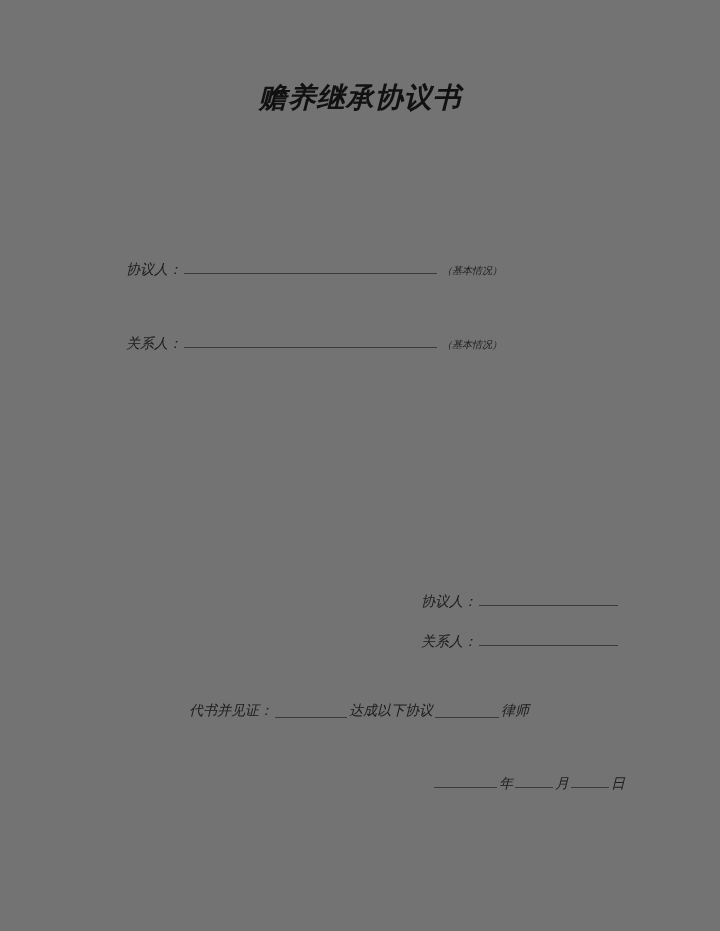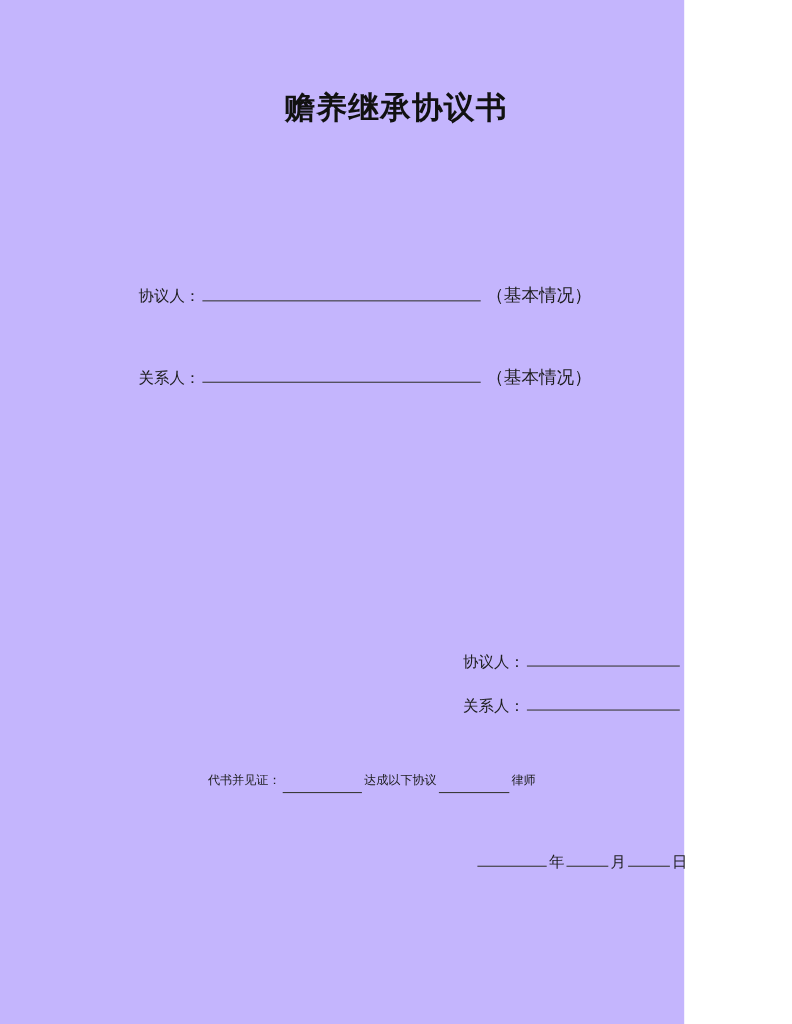--- a/index.html
+++ b/index.html
@@ -11,23 +11,24 @@
     width: 720px;
     height: 931px;
     position: relative;
     font-family: "DejaVu Sans", "Liberation Sans", sans-serif;
     color: #1a1a1a;
     overflow: hidden;
   }
 
   .page {
     position: relative;
-    width: 622px;
+    width: 720px;
     height: 931px;
-    background: #c4b5fd;
+    background: #737373;
+    font-style: italic;
   }
 
   
   .doc-title {
     position: absolute;
     top: 80px;
     left: 0;
     width: 720px;
     text-align: center;
     font-family: "DejaVu Serif", "Liberation Serif", serif;
@@ -56,21 +57,21 @@
     font-size: 14px;
   }
   .blank-line {
     display: inline-block;
     border-bottom: 1.2px solid #3a3a3a;
     height: 15px;
     margin: 0 2px;
   }
   .blank-wide { width: 253px; }
   .party-note {
-    font-size: 16px;
+    font-size: 10px;
     margin-left: 3px;
   }
 
   
   .body-text {
     position: absolute;
     left: 124px;
     top: 398px;
     width: 494px;
     font-size: 14px;
@@ -109,25 +110,25 @@
   }
   .sign-row.s1 { left: 421px; top: 590px; }
   .sign-row.s2 { left: 421px; top: 630px; }
   .blank-sign { width: 139px; }
 
   
   .witness-row {
     position: absolute;
     left: 189px;
     top: 699px;
-    font-size: 11px;
+    font-size: 14px;
     line-height: 22px;
     white-space: nowrap;
     display: flex;
-    align-items: flex-end;
+    align-items: center;
     color: #1c1c1c;
   }
   .blank-firm { width: 72px; }
   .blank-lawyer { width: 64px; }
 
   
   .date-row {
     position: absolute;
     left: 432px;
     top: 772px;

